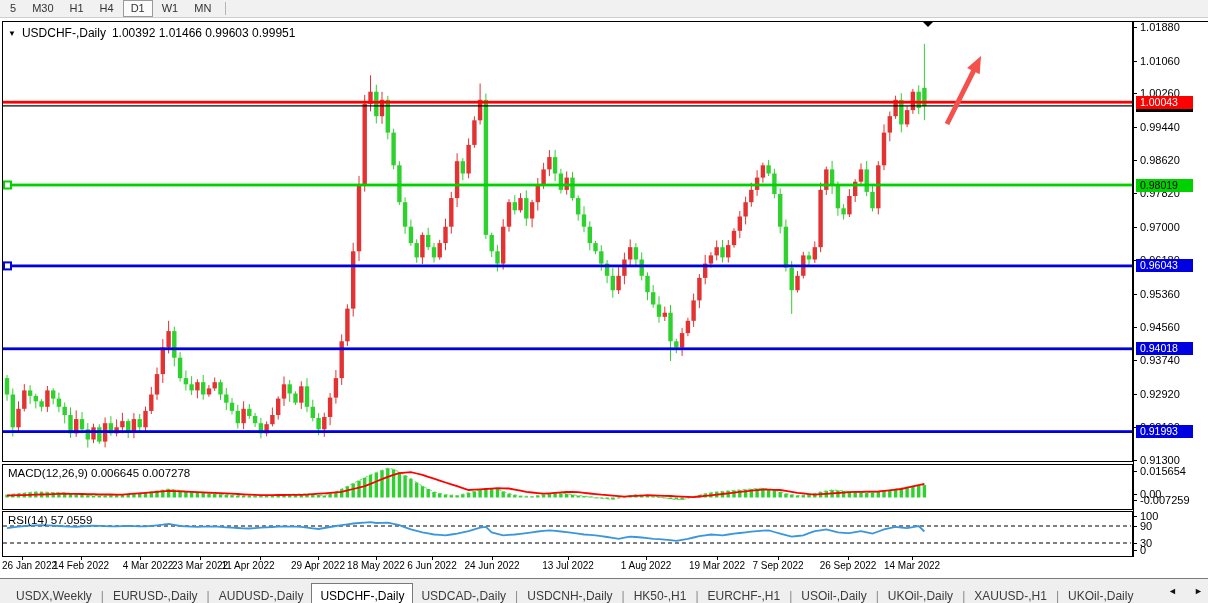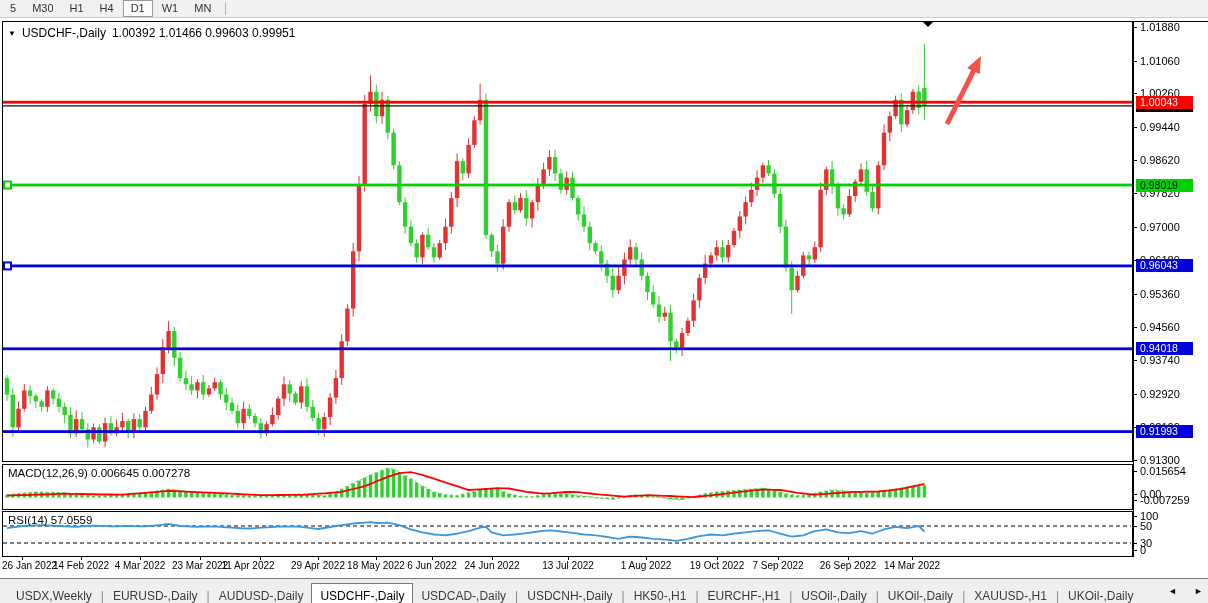--- a/index.html
+++ b/index.html
@@ -603,57 +603,57 @@
     <div class="abs plabel" style="top:455px">0.91300</div>
     <div class="abs ptick" style="top:471px"></div>
     <div class="abs plabel" style="top:466px">0.015654</div>
     <div class="abs ptick" style="top:494px"></div>
     <div class="abs plabel" style="top:489px">0.00</div>
     <div class="abs ptick" style="top:500px"></div>
     <div class="abs plabel" style="top:495px">-0.007259</div>
     <div class="abs ptick" style="top:516px"></div>
     <div class="abs plabel" style="top:511px">100</div>
     <div class="abs ptick" style="top:526px"></div>
-    <div class="abs plabel" style="top:521px">50</div>
+    <div class="abs plabel" style="top:521px">90</div>
     <div class="abs ptick" style="top:543px"></div>
     <div class="abs plabel" style="top:538px">30</div>
     <div class="abs ptick" style="top:550px"></div>
     <div class="abs plabel" style="top:545px">0</div>
     <div class="abs line-label" style="top:99px;background:#000000;color:#ffffff">0.99951</div>
     <div class="abs line-label" style="top:96px;background:#ff0000;color:#ffffff">1.00043</div>
     <div class="abs line-label" style="top:179px;background:#00d200;color:#000000">0.98019</div>
     <div class="abs line-label" style="top:259px;background:#0000e0;color:#ffffff">0.96043</div>
     <div class="abs line-label" style="top:342px;background:#0000e0;color:#ffffff">0.94018</div>
     <div class="abs line-label" style="top:425px;background:#0000e0;color:#ffffff">0.91993</div>
   </div>
 <div id="date-layer">
     <div class="abs dtick" style="left:22px"></div>
     <div class="abs dlabel" style="left:2px">26 Jan 2022</div>
     <div class="abs dtick" style="left:81px"></div>
     <div class="abs dlabel" style="left:81px;transform:translateX(-50%)">14 Feb 2022</div>
     <div class="abs dtick" style="left:140px"></div>
-    <div class="abs dlabel" style="left:140px;transform:translateX(-50%)">4 Mar 2022</div>
+    <div class="abs dlabel" style="left:148px;transform:translateX(-50%)">4 Mar 2022</div>
     <div class="abs dtick" style="left:200px"></div>
     <div class="abs dlabel" style="left:200px;transform:translateX(-50%)">23 Mar 2022</div>
     <div class="abs dtick" style="left:260px"></div>
     <div class="abs dlabel" style="left:248px;transform:translateX(-50%)">11 Apr 2022</div>
     <div class="abs dtick" style="left:318px"></div>
     <div class="abs dlabel" style="left:318px;transform:translateX(-50%)">29 Apr 2022</div>
     <div class="abs dtick" style="left:376px"></div>
     <div class="abs dlabel" style="left:376px;transform:translateX(-50%)">18 May 2022</div>
     <div class="abs dtick" style="left:432px"></div>
     <div class="abs dlabel" style="left:432px;transform:translateX(-50%)">6 Jun 2022</div>
     <div class="abs dtick" style="left:492px"></div>
     <div class="abs dlabel" style="left:492px;transform:translateX(-50%)">24 Jun 2022</div>
     <div class="abs dtick" style="left:568px"></div>
     <div class="abs dlabel" style="left:568px;transform:translateX(-50%)">13 Jul 2022</div>
     <div class="abs dtick" style="left:646px"></div>
     <div class="abs dlabel" style="left:646px;transform:translateX(-50%)">1 Aug 2022</div>
     <div class="abs dtick" style="left:717px"></div>
-    <div class="abs dlabel" style="left:717px;transform:translateX(-50%)">19 Oct 2022</div>
+    <div class="abs dlabel" style="left:717px;transform:translateX(-50%)">19 Mar 2022</div>
     <div class="abs dtick" style="left:778px"></div>
     <div class="abs dlabel" style="left:778px;transform:translateX(-50%)">7 Sep 2022</div>
     <div class="abs dtick" style="left:848px"></div>
     <div class="abs dlabel" style="left:848px;transform:translateX(-50%)">26 Sep 2022</div>
     <div class="abs dtick" style="left:912px"></div>
     <div class="abs dlabel" style="left:912px;transform:translateX(-50%)">14 Mar 2022</div>
   </div>
 
 <div id="tabbar" class="abs">
     <span class="tab">USDX,Weekly</span>

